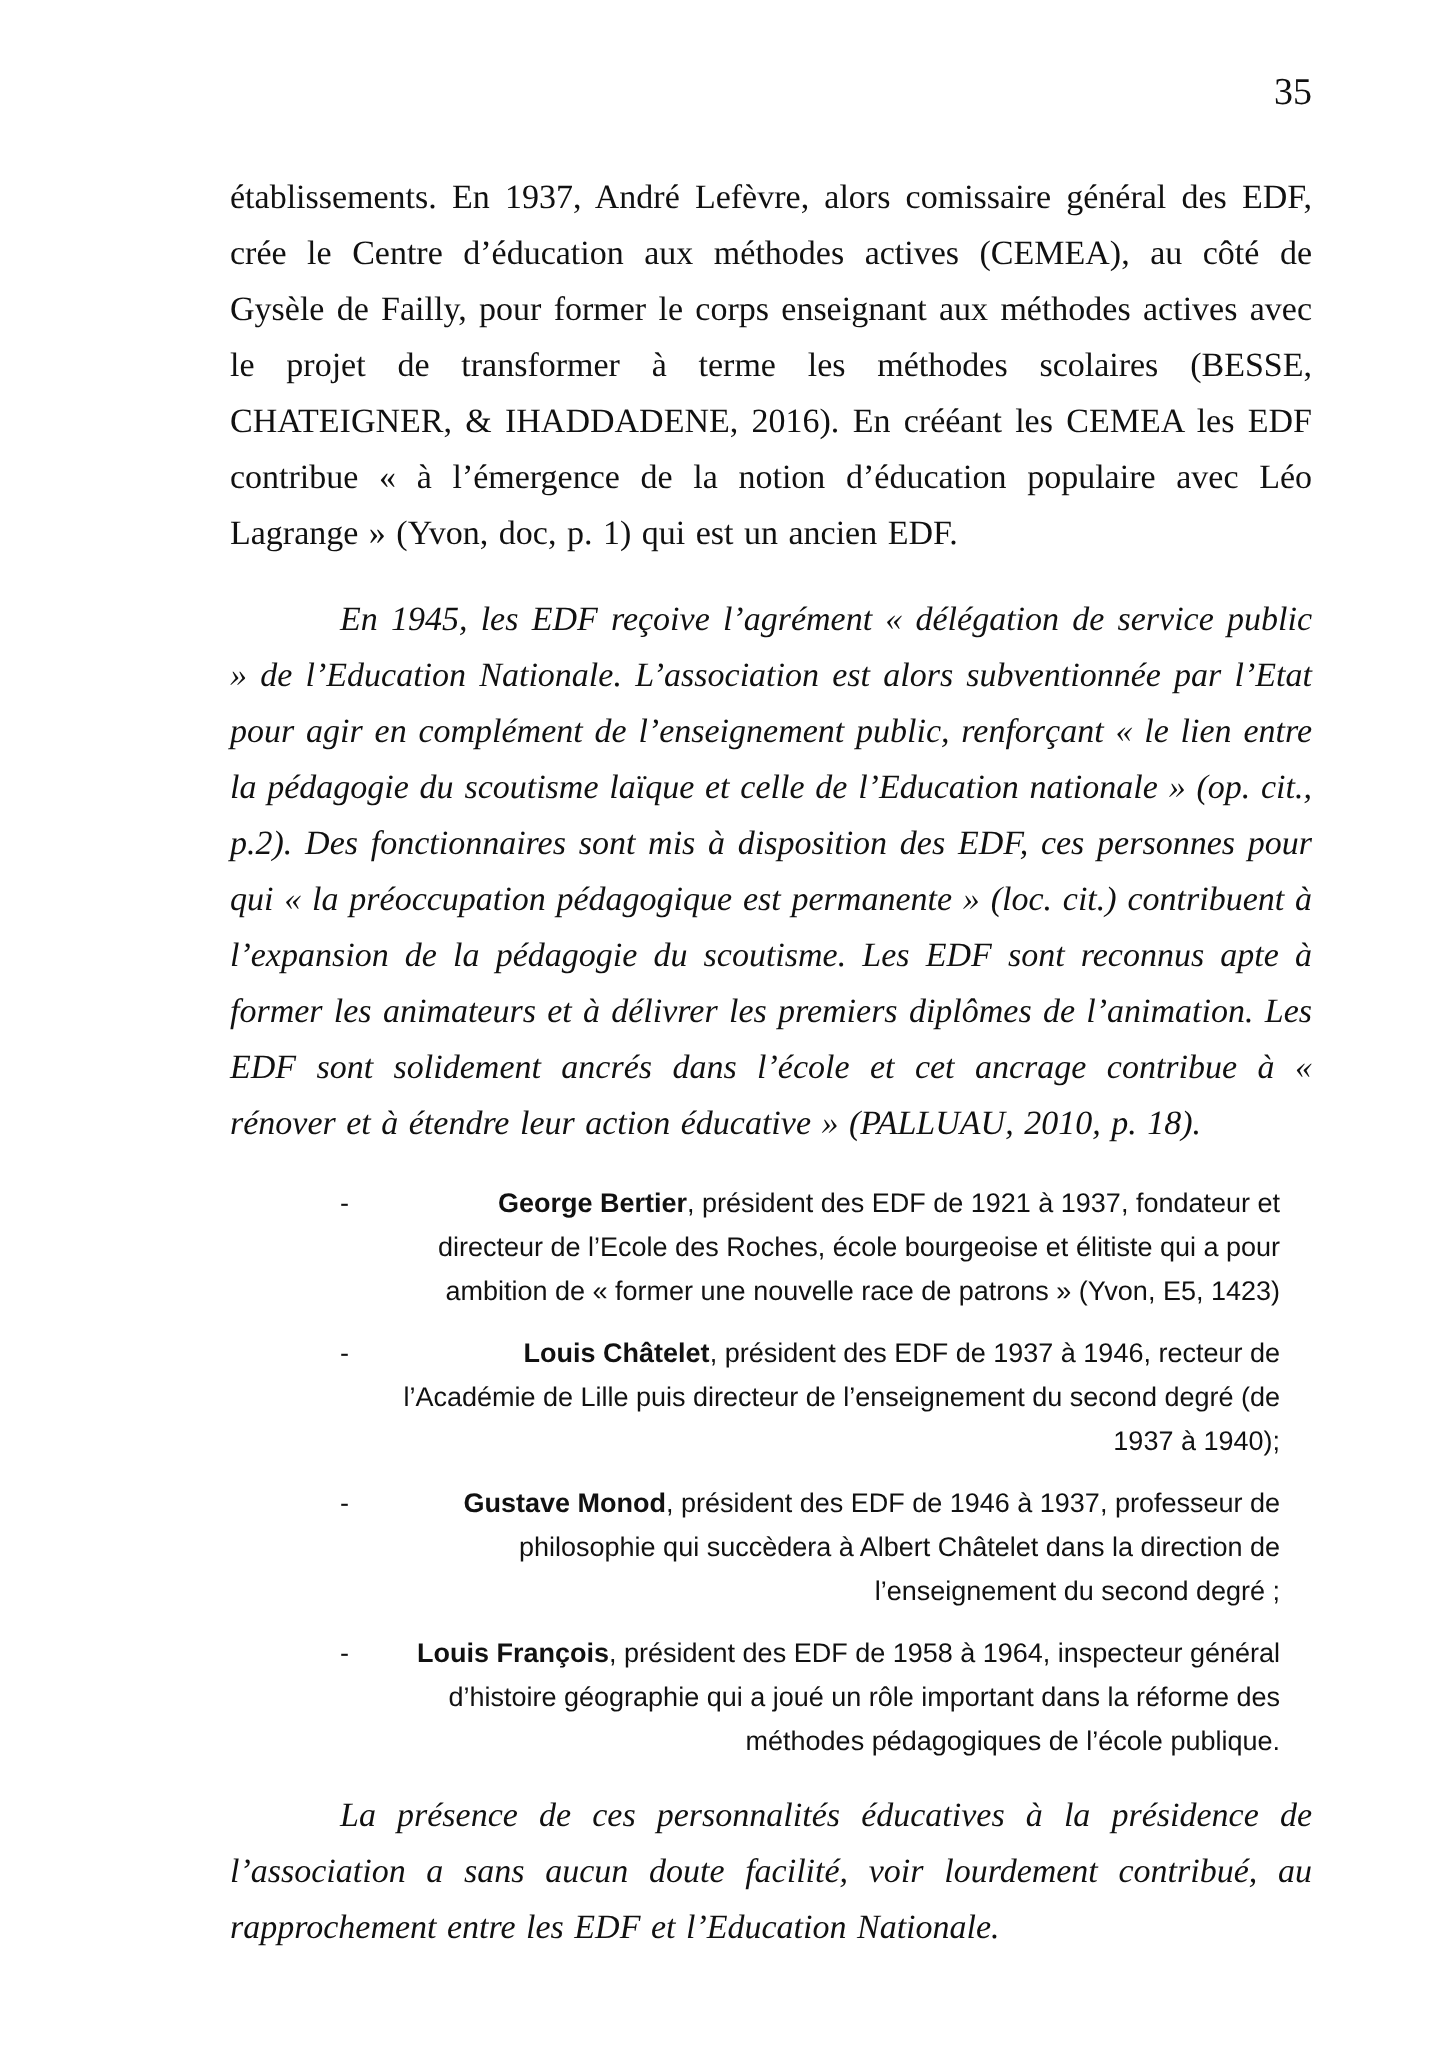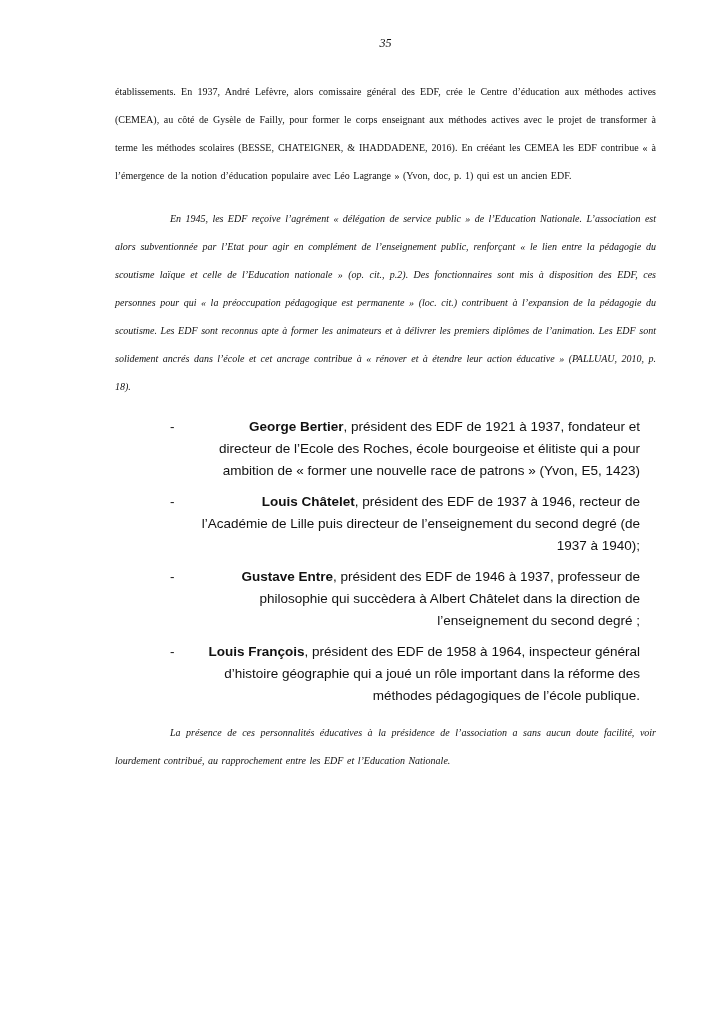--- a/index.html
+++ b/index.html
@@ -13,28 +13,27 @@
     overflow: hidden;
   }
   .content {
     position: absolute;
     left: 115px;
     top: 36px;
     width: 541px;
   }
   .page-number {
     font-family: "Liberation Serif", serif;
-    font-size: 12px;
-    text-align: center;
+    font-size: 19px;
+    text-align: right;
     margin-bottom: 27px;
-    font-style: italic;
   }
   p.body {
     font-family: "Liberation Serif", serif;
-    font-size: 10px;
+    font-size: 17px;
     line-height: 28px;
     text-align: justify;
     margin: 0 0 15px 0;
     word-spacing: 1px;
   }
   p.indent { text-indent: 55px; font-style: italic; }
   .pres-list {
     margin: 6px 0 12px 55px;
     list-style: none;
     padding: 0;
@@ -71,21 +70,21 @@
       <li class="pres-item">
         <span class="bullet-dash">-</span>
         <span class="pres-text"><span class="pres-name">George Bertier</span><span>, président des EDF de 1921 à 1937,  fondateur et directeur de l’Ecole des Roches, école bourgeoise et élitiste qui a pour ambition de « former une nouvelle race de patrons » (Yvon, E5, 1423)</span></span>
       </li>
       <li class="pres-item">
         <span class="bullet-dash">-</span>
         <span class="pres-text"><span class="pres-name">Louis Châtelet</span><span>, président des EDF de 1937 à 1946, recteur de l’Académie de Lille puis directeur de l’enseignement du second degré (de 1937 à 1940);</span></span>
       </li>
       <li class="pres-item">
         <span class="bullet-dash">-</span>
-        <span class="pres-text"><span class="pres-name">Gustave Entre</span><span>, président des EDF de 1946 à 1937, professeur de philosophie qui succèdera à Albert Châtelet dans la direction de l’enseignement du second degré ;</span></span>
+        <span class="pres-text"><span class="pres-name">Gustave Monod</span><span>, président des EDF de 1946 à 1937, professeur de philosophie qui succèdera à Albert Châtelet dans la direction de l’enseignement du second degré ;</span></span>
       </li>
       <li class="pres-item">
         <span class="bullet-dash">-</span>
         <span class="pres-text"><span class="pres-name">Louis François</span><span>, président des EDF de 1958 à 1964,  inspecteur général d’histoire géographie qui a joué un rôle important dans la réforme des méthodes pédagogiques de l’école publique.</span></span>
       </li>
     </ul>
 
     <p class="body indent">La présence de ces personnalités éducatives à la présidence de l’association a sans aucun doute facilité, voir lourdement contribué, au rapprochement entre les EDF et l’Education Nationale.</p>
 
   </div>

